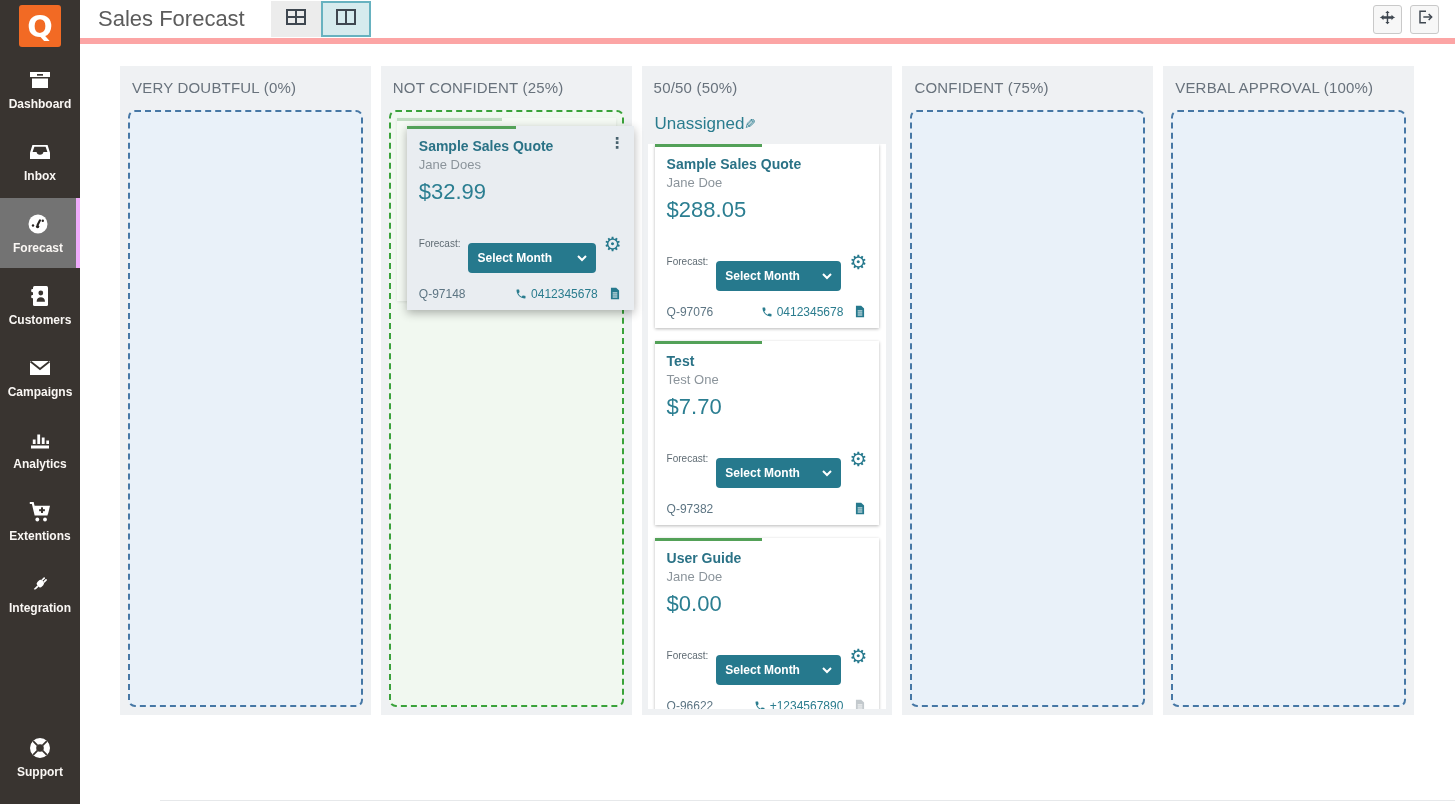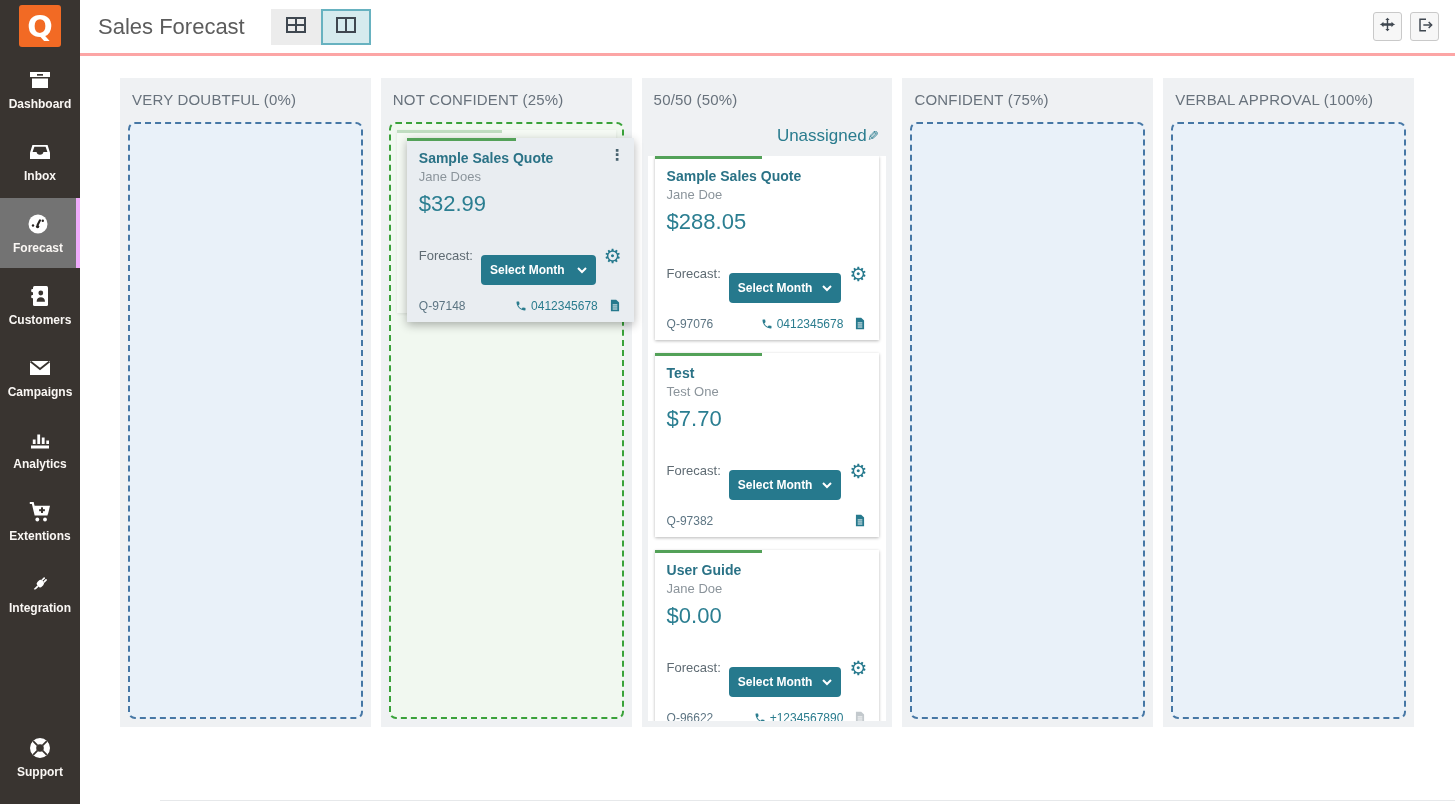--- a/index.html
+++ b/index.html
@@ -14,21 +14,21 @@
           color:#fff; font-size:30px; font-weight:bold; font-family:"DejaVu Sans", sans-serif; }
   .nav-item { height:70px; display:flex; flex-direction:column; align-items:center; justify-content:center; gap:5px; cursor:pointer; margin-top:2px; }
   .nav-item .lbl { color:#faf7f4; font-size:12px; font-weight:600; }
   .nav-item.active { background:#737373; border-right:4px solid #f0abfc; }
   .nav-item svg { display:block; }
   .nav-spacer { flex:1; }
   .nav-bottom { margin-bottom:12px; }
 
   
   .main { flex:1; display:flex; flex-direction:column; position:relative; }
-  .topbar { height:56px; border-bottom:3px solid #fca5a5; display:flex; align-items:center; padding:0 16px 0 18px; background:#fff; }
+  .topbar { height:44px; border-bottom:6px solid #fca5a5; display:flex; align-items:center; padding:0 16px 0 18px; background:#fff; }
   .page-title { font-size:22px; color:#5c5c5c; font-weight:400; margin-right:26px; }
   .view-toggle { display:flex; }
   .vt-btn { width:50px; height:36px; display:flex; align-items:center; justify-content:center; background:#ececec; border:2px solid #ececec; cursor:pointer; }
   .vt-btn.active { background:#d6ebee; border-color:#67b2c0; }
   .top-actions { margin-left:auto; display:flex; gap:8px; }
   .ta-btn { width:29px; height:29px; border:1px solid #c9c9c9; border-radius:3px; background:#f7f7f7; display:flex; align-items:center; justify-content:center; cursor:pointer; }
 
   
   .filter-row { display:flex; align-items:center; padding:27px 0 0 40px; background:#fff; }
   .search-wrap { width:265px; height:34px; border:1px solid #c7c7c7; border-radius:2px; background:#fff; display:flex; align-items:center; }
@@ -45,35 +45,35 @@
   .dz-blue { border:2px dashed #4677a5; background:#e9f1f9; }
   .dz-green { border:2px dashed #3aa23a; background:#f1f8f0; position:relative; }
 
   
   .card { background:#fff; box-shadow:0 1px 3px rgba(0,0,0,.28); padding:12px 12px 9px; position:relative; }
   .card::before { content:''; position:absolute; top:0; left:0; width:48%; height:3px; background:#53a158; }
   .card-title { color:#2a7286; font-size:14px; font-weight:bold; }
   .card-contact { color:#8b949b; font-size:13px; margin-top:3px; }
   .card-amount { color:#2b7e91; font-size:22px; margin:7px 0 9px; }
   .forecast-row { display:flex; align-items:center; gap:8px; }
-  .forecast-lbl { color:#5f6b73; font-size:13px; white-space:nowrap; }
+  .forecast-lbl { color:#5f6b73; font-size:10px; white-space:nowrap; }
   .month-select { flex:1; background:#26798d; color:#fff; font-size:12px; font-weight:bold; border-radius:4px; padding:8px 9px;
                   display:flex; align-items:center; justify-content:space-between; cursor:pointer;margin-top:29px; }
   .gear { color:#26798d; font-size:20px; line-height:1; cursor:pointer; font-family:"DejaVu Sans",sans-serif; }
   .card-footer { display:flex; align-items:center; margin-top:13px; font-size:12px; }
   .quote-id { color:#5d7583; }
   .phone { margin-left:auto; color:#2a7c8e; display:flex; align-items:center; gap:4px; cursor:pointer; }
   .doc { margin-left:10px; cursor:pointer; display:flex; }
   .kebab { position:absolute; top:8px; right:9px; color:#48626e; font-size:15px; font-weight:bold; cursor:pointer; font-family:"DejaVu Sans",sans-serif; }
 
   .ghost-card { opacity:.3; margin:6px; }
   .drag-card { position:absolute; top:14px; left:16px; width:227px; background:#e9edf1; box-shadow:0 3px 9px rgba(0,0,0,.3); z-index:5; }
 
   
-  .group-row { display:flex; align-items:center; justify-content:flex-end; padding:9px 14px 10px 13px; }
+  .group-row { display:flex; align-items:center; justify-content:flex-start; padding:9px 29px 10px 13px; }
   .group-name { color:#2a7c8e; font-size:17px; }
   .pencil { color:#2a7c8e; font-size:14px; transform:scaleX(-1); cursor:pointer; font-family:"DejaVu Sans",sans-serif; }
   .card-panel { flex:1; background:#fff; margin:0 6px 6px; padding:0 7px; overflow:hidden; }
   .card-panel .card { margin-bottom:13px; }
 
   .bottom-line { position:absolute; left:80px; right:0; bottom:3px; border-top:1px solid #e6e8ea; }
 </style>
 </head>
 <body>
 

